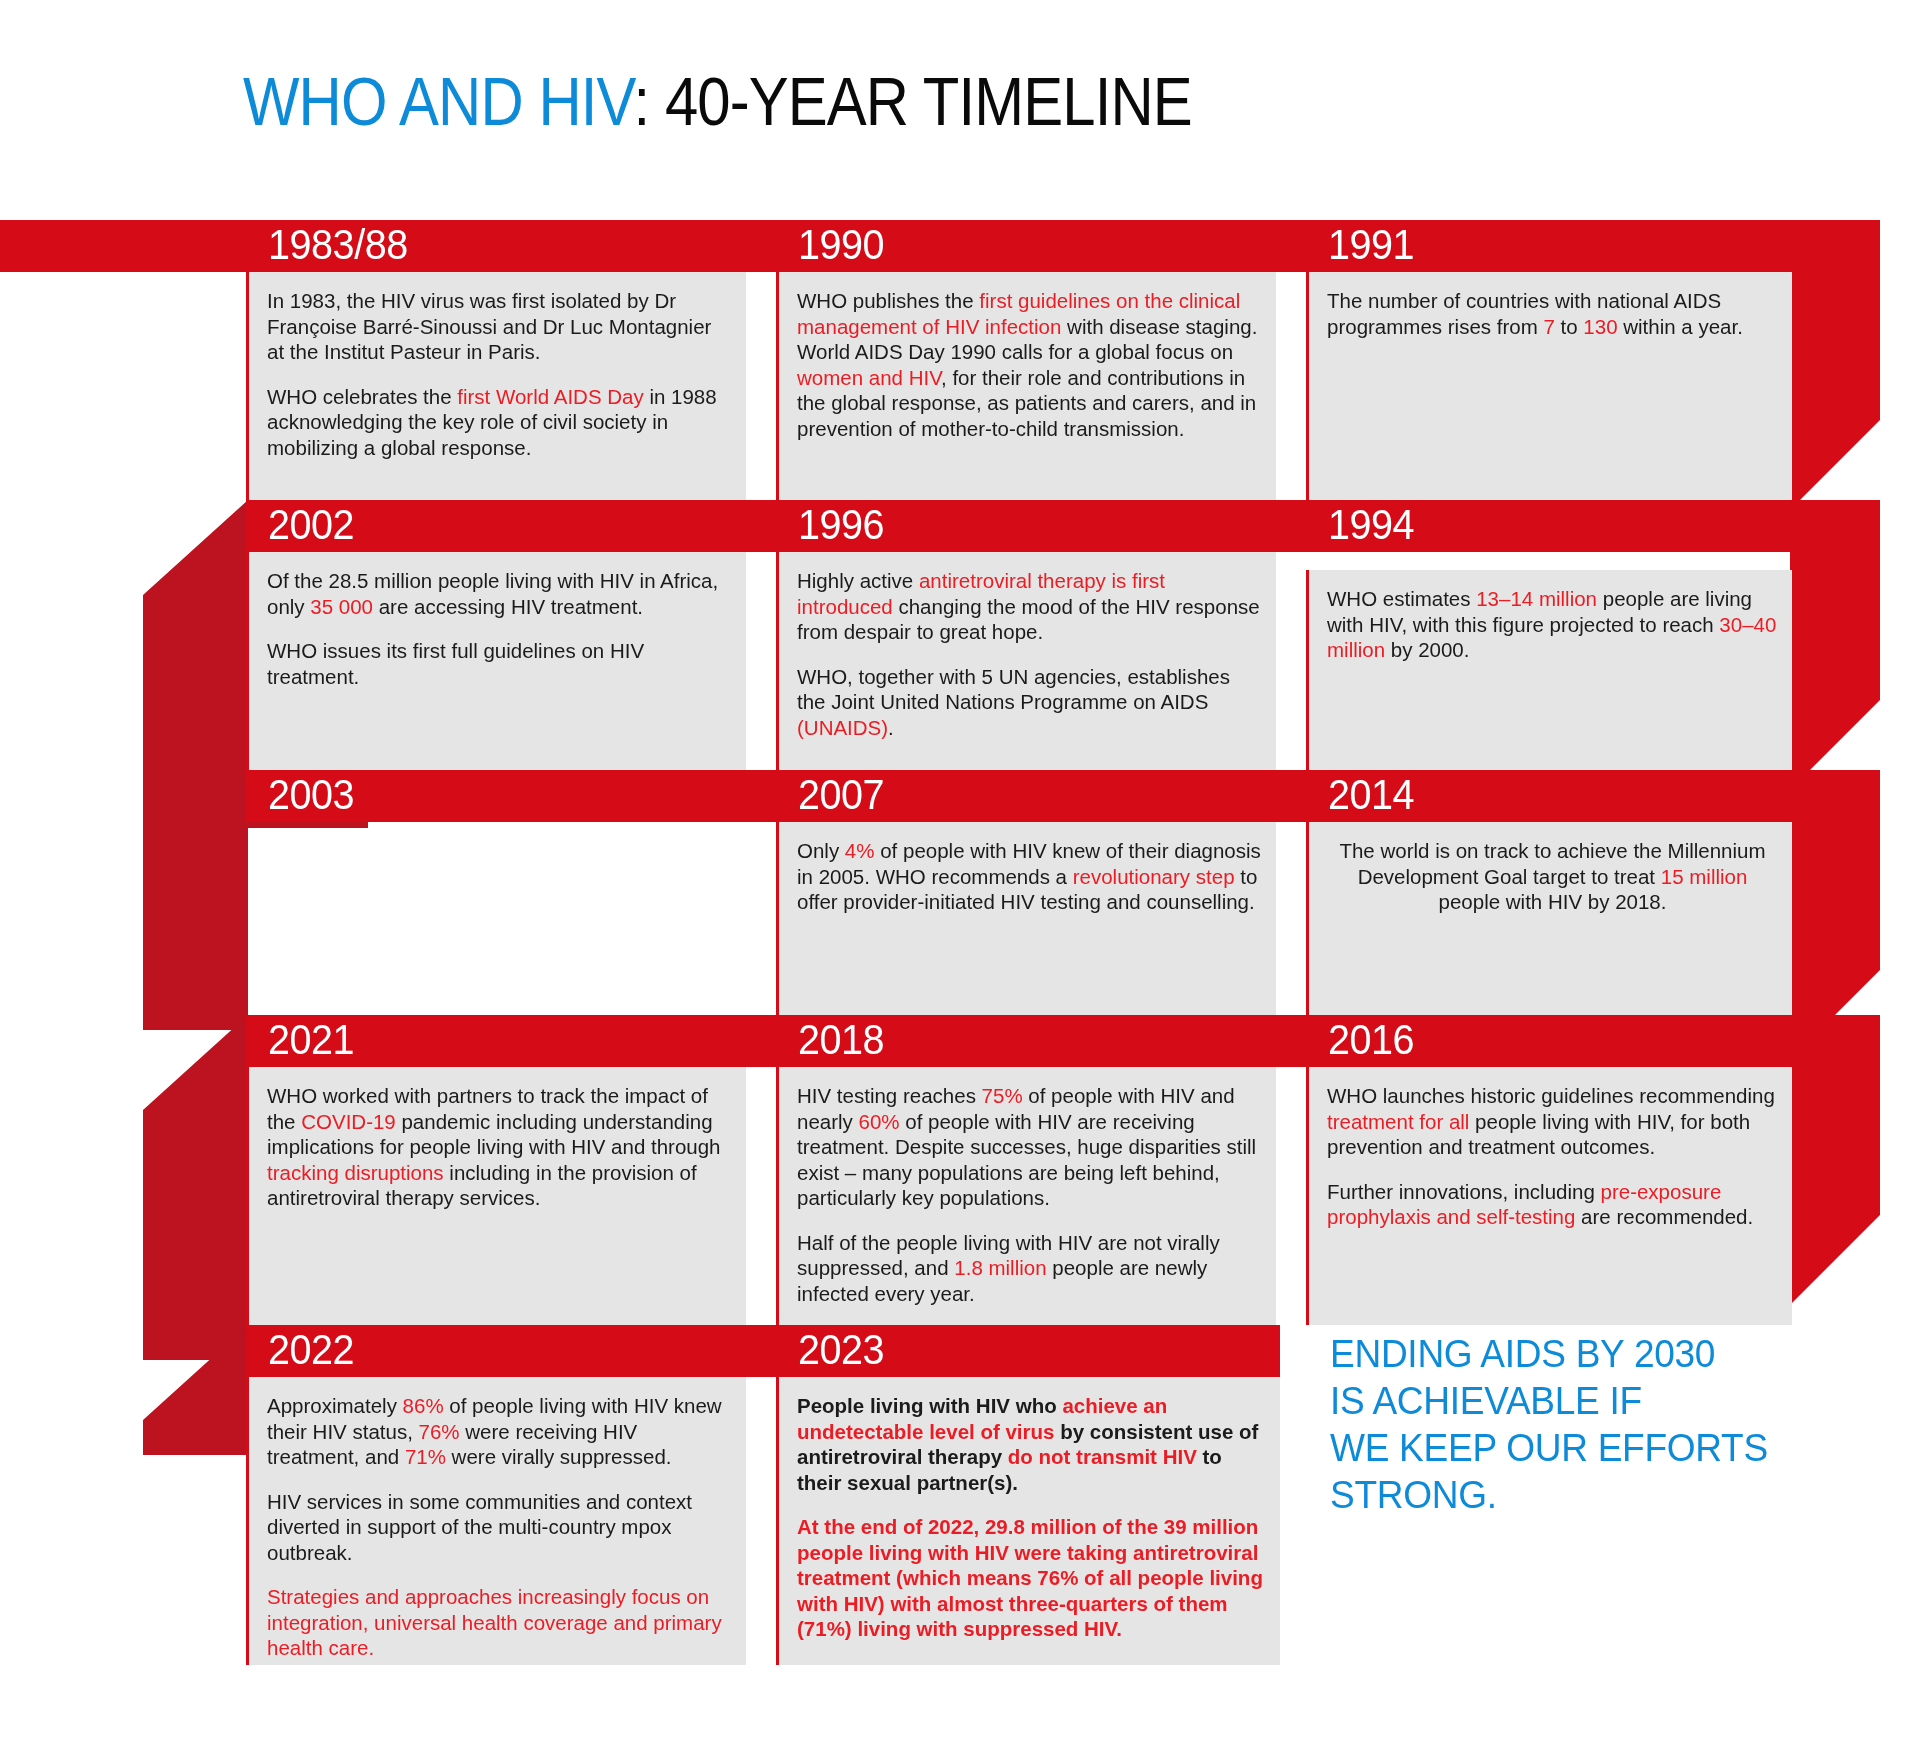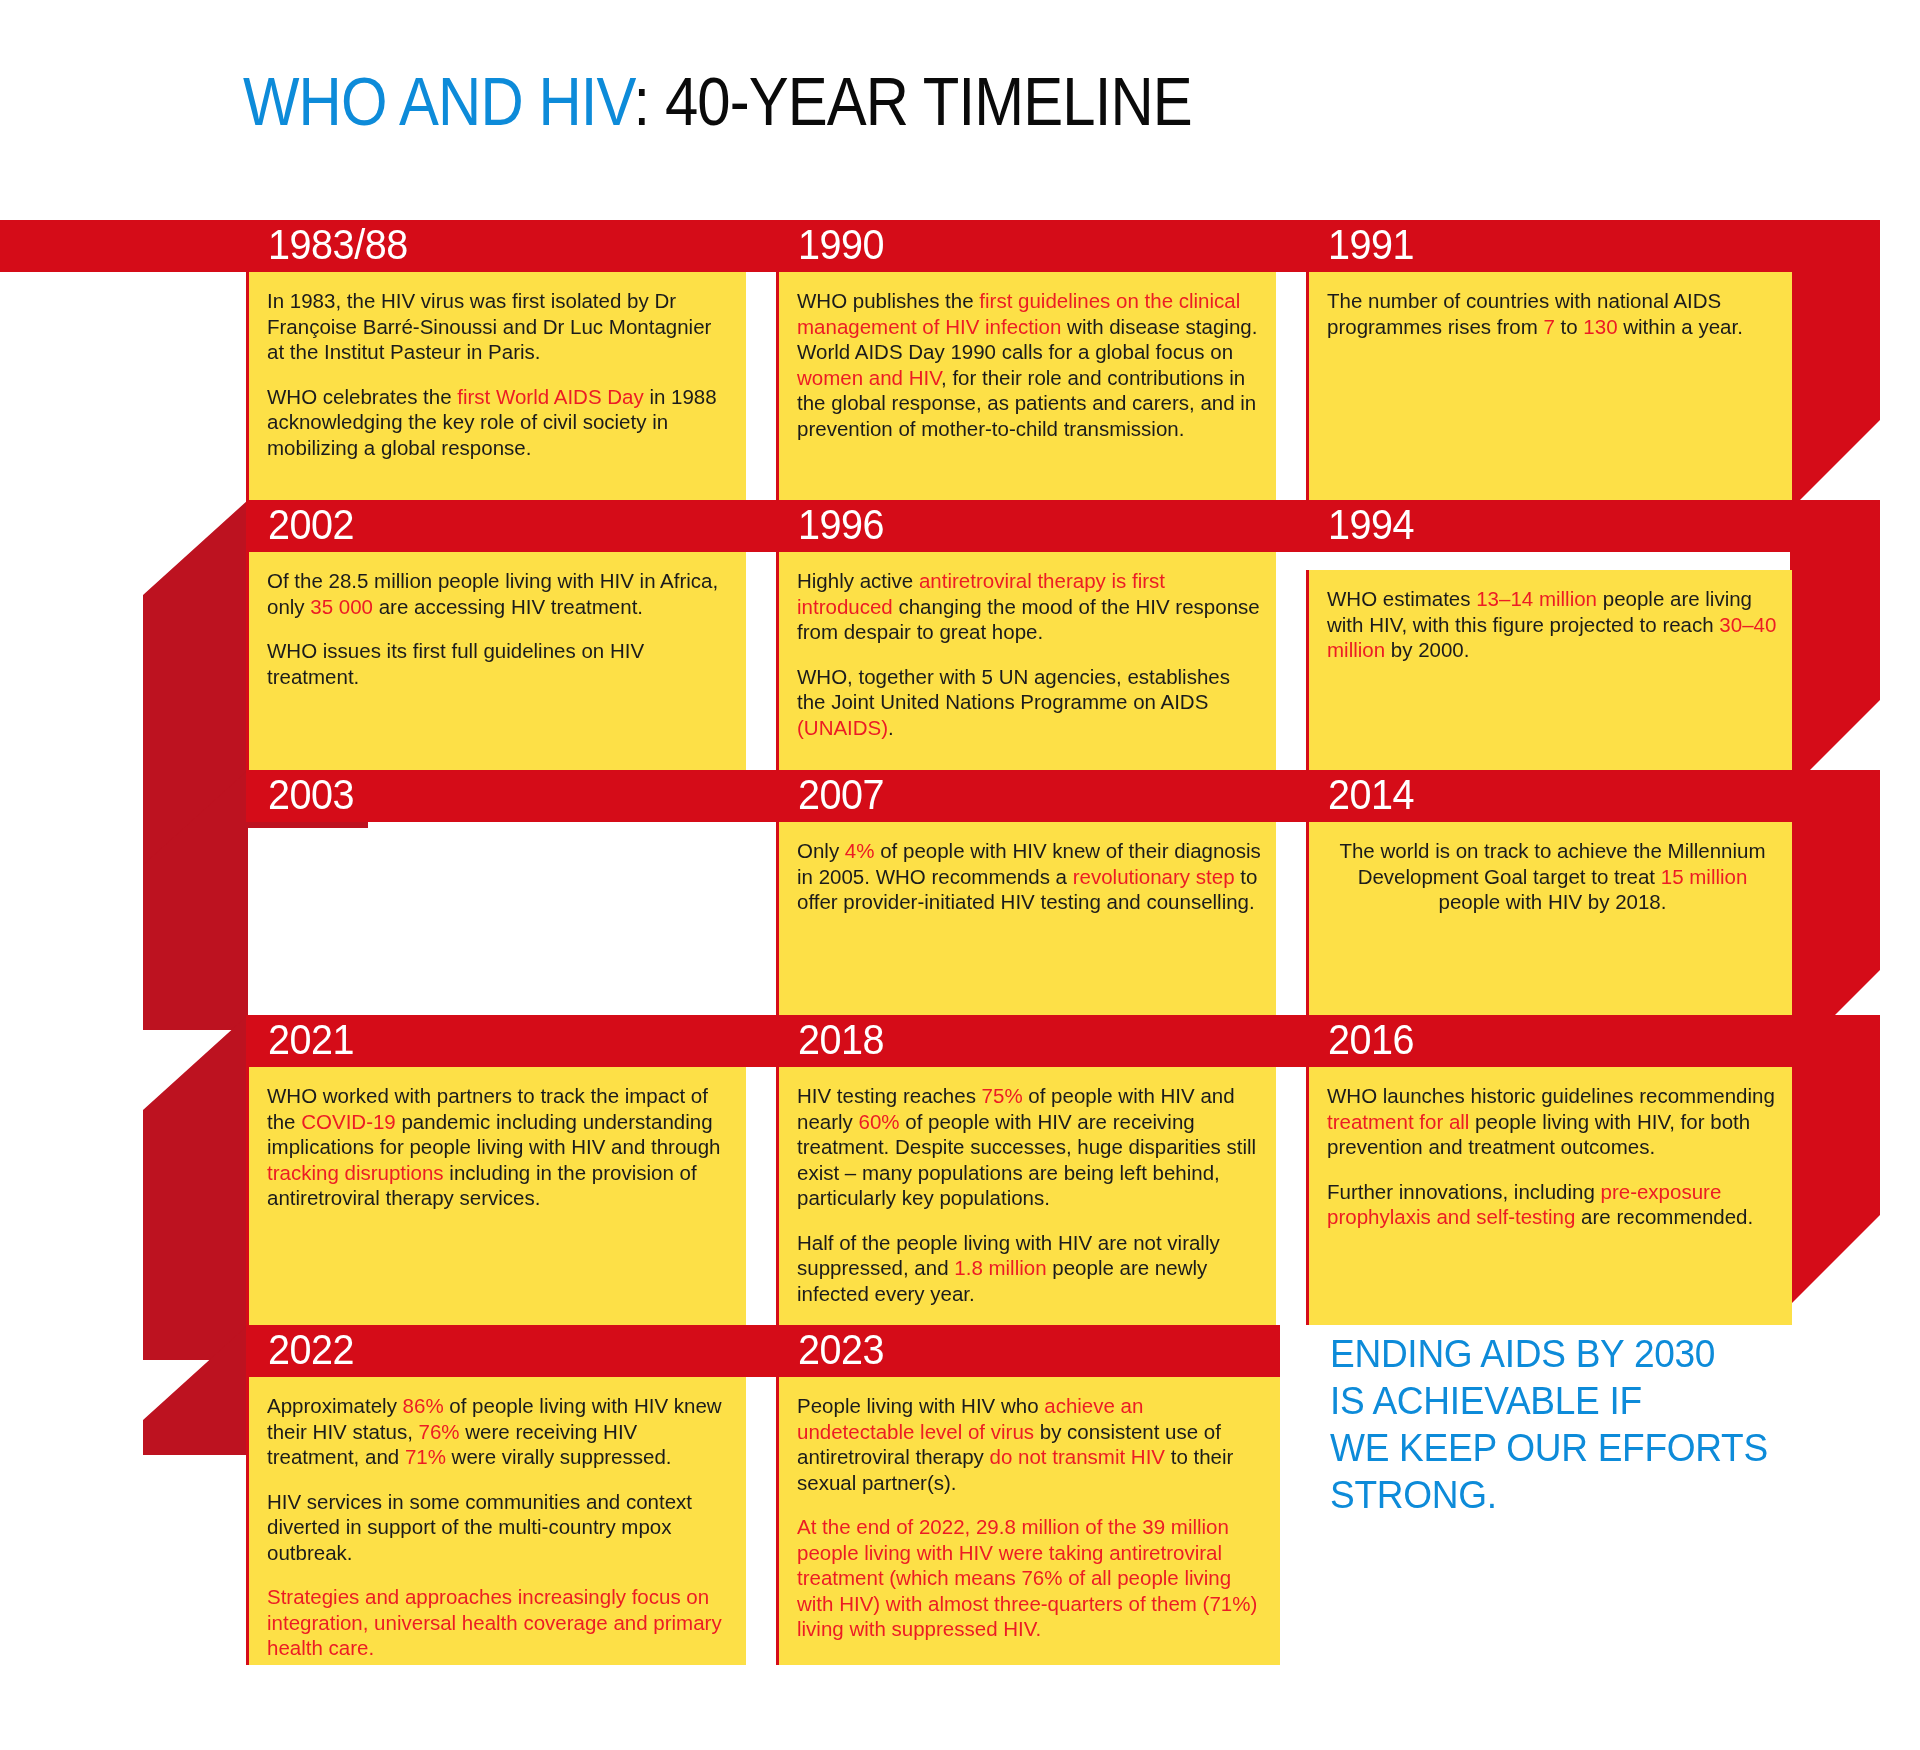--- a/index.html
+++ b/index.html
@@ -46,21 +46,21 @@
     line-height: 52px;
     letter-spacing: -0.5px;
     transform: scaleX(0.92);
     transform-origin: left center;
     white-space: nowrap;
   }
   .card-body {
     position: absolute;
     top: 52px; left: 0;
     border-left: 3px solid #d50c18;
-    background: #fde047;
+    background: #e5e5e5;
   }
   .card-body p {
     color: #1b1b1b;
     font-size: 20.5px;
     line-height: 25.5px;
     padding: 0 14px 0 18px;
     margin-bottom: 19px;
   }
   .card-body p:first-child { padding-top: 16px; }
   .card-body p:last-child { margin-bottom: 0; }
@@ -238,21 +238,21 @@
       <div class="card-body" style="width:500px; height:288px;">
           <p><span>Approximately </span><span class="hl">86%</span><span> of people living with HIV knew their HIV status, </span><span class="hl">76%</span><span> were receiving HIV treatment, and </span><span class="hl">71%</span><span> were virally suppressed.</span></p>
           <p><span>HIV services in some communities and context diverted in support of the multi-country mpox outbreak.</span></p>
           <p><span class="hl">Strategies and approaches increasingly focus on integration, universal health coverage and primary health care.</span></p>
         </div>
     </div>
 
     <div class="card" style="left:776px; top:1325px; width:504px; height:340px;">
       <div class="card-head" style="width:504px;"></div>
       <div class="year">2023</div>
-      <div class="card-body" style="width:504px; height:288px;">
+      <div class="card-body" style="width:504px; height:288px;font-weight:bold;">
           <p><span>People living with HIV who </span><span class="hl">achieve an undetectable level of virus</span><span> by consistent use of antiretroviral therapy </span><span class="hl">do not transmit HIV</span><span> to their sexual partner(s).</span></p>
           <p><span class="hl">At the end of 2022, 29.8 million of the 39 million people living with HIV were taking antiretroviral treatment (which means 76% of all people living with HIV) with almost three-quarters of them (71%) living with suppressed HIV.</span></p>
         </div>
     </div>
   </div>
 
   <div class="slogan" style="left:1330px; top:1330px;">
     <div>ENDING AIDS BY 2030</div>
     <div>IS ACHIEVABLE IF</div>
     <div>WE KEEP OUR EFFORTS</div>

